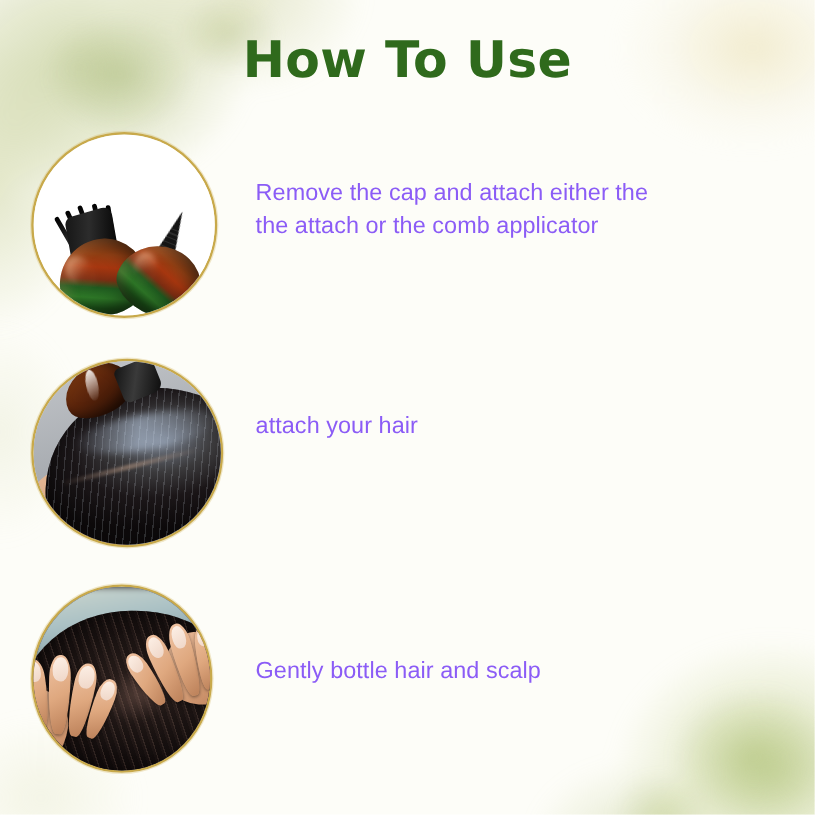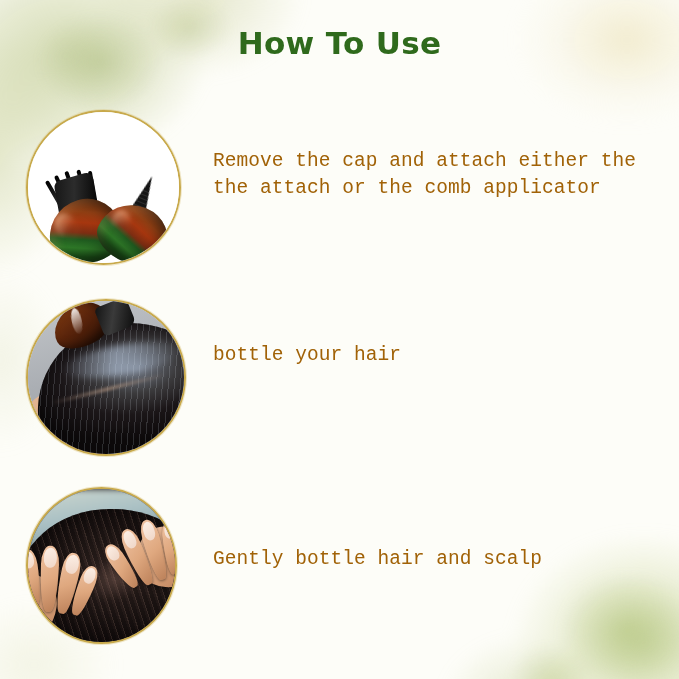--- a/index.html
+++ b/index.html
@@ -79,21 +79,21 @@
     background: radial-gradient(ellipse 85px 120px at 35% 50%, rgba(215,220,180,0.26) 0%, rgba(255,255,255,0) 76%);
     filter: blur(8px);
   }
 
   
   #title {
     position: absolute;
     left: 0; right: 0;
     top: 25px;
     text-align: center;
-    font-size: 31px;
+    font-size: 42px;
     font-weight: bold;
     letter-spacing: 0.3px;
     color: #2f6a1c;
     font-family: "DejaVu Sans", sans-serif;
   }
 
   
   .step {
     position: absolute;
     left: 0;
@@ -358,22 +358,22 @@
   #hand-left .palm { left: -16px; top: 28px; width: 60px; height: 66px; }
   
   #hand-right { left: 84px; top: 26px; width: 86px; height: 96px; transform: rotate(-14deg); }
   #hand-right .palm { left: 26px; top: 14px; width: 58px; height: 62px; }
 
   
   .caption {
     position: absolute;
     left: 213px;
     width: 420px;
-    color: #a16207;
-    font-family: Liberation Mono, monospace;
+    color: #8b5cf6;
+    font-family: Liberation Sans, sans-serif;
     font-size: 19.5px;
     line-height: 1.36;
     font-weight: 400;
     letter-spacing: 0.05px;
   }
   #caption-1 { top: 38px; }
   #caption-2 { top: 43px; }
   #caption-3 { top: 59px; }
   .caption .line { display:block; white-space: nowrap; }
 </style>
@@ -442,21 +442,21 @@
             <div class="bottle-sm">
               <div class="bs-body"></div>
               <div class="bs-gloss"></div>
               <div class="bs-cap"></div>
             </div>
           </div>
         </div>
       </div>
     </div>
     <div class="caption" id="caption-2">
-      <span class="line">bottle your hair</span>
+      <span class="line">attach your hair</span>
     </div>
   </div>
 
   <div class="step" id="step-3">
     <div class="thumb-wrap">
       <div class="thumb" id="thumb-3">
         <div class="thumb-inner">
           <div class="scene-massage">
             <div class="mass-bg"></div>
             <div class="mass-hair">

